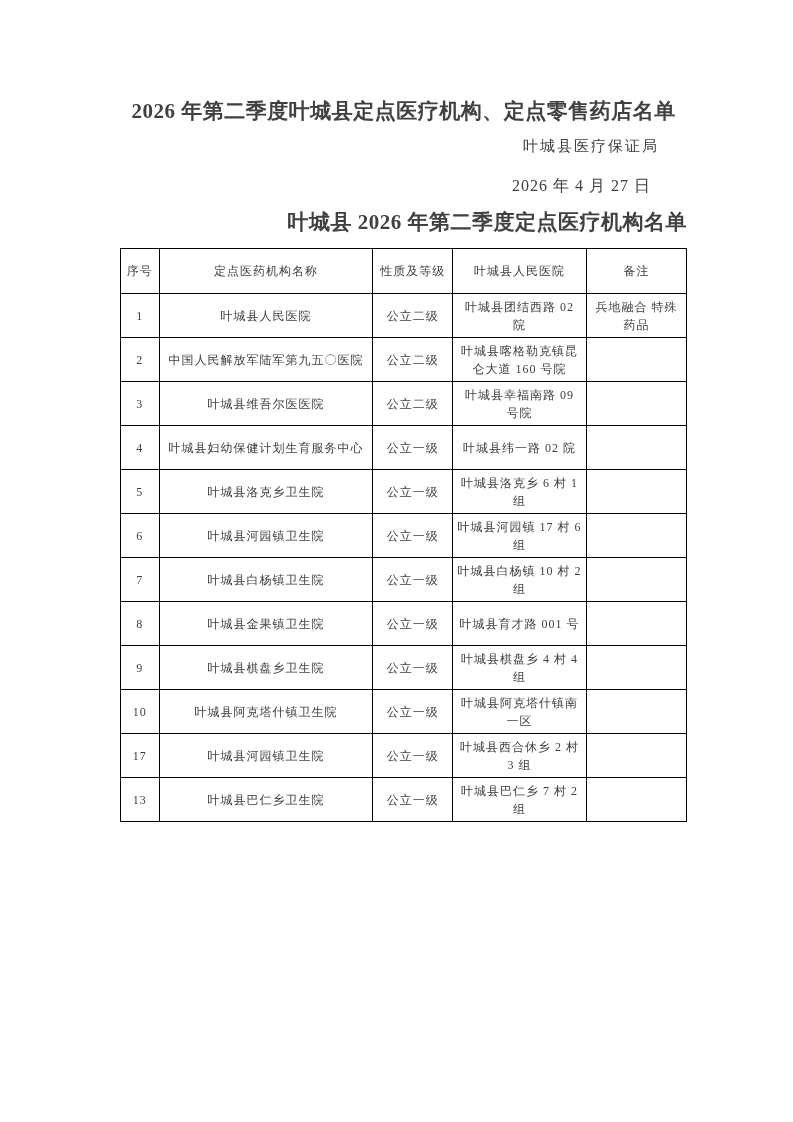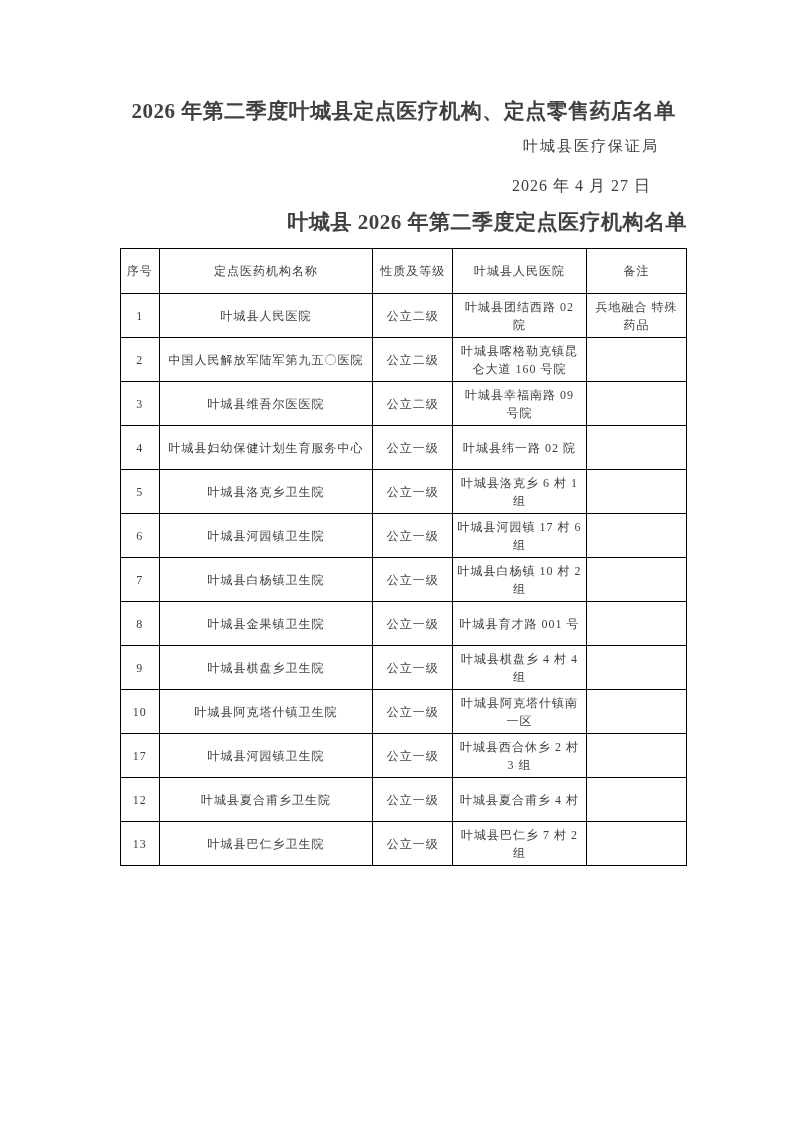--- a/index.html
+++ b/index.html
@@ -183,27 +183,20 @@
             <td></td>
           </tr>
           <tr>
             <td>17</td>
             <td>叶城县河园镇卫生院</td>
             <td>公立一级</td>
             <td>叶城县西合休乡 2 村 3 组</td>
             <td></td>
           </tr>
           <tr>
-            <td>12</td>
-            <td>叶城县夏合甫乡卫生院</td>
-            <td>公立一级</td>
-            <td>叶城县夏合甫乡 4 村</td>
-            <td></td>
-          </tr>
-          <tr>
             <td>13</td>
             <td>叶城县巴仁乡卫生院</td>
             <td>公立一级</td>
             <td>叶城县巴仁乡 7 村 2 组</td>
             <td></td>
           </tr>
         </tbody>
     </table>
 
   </div>

